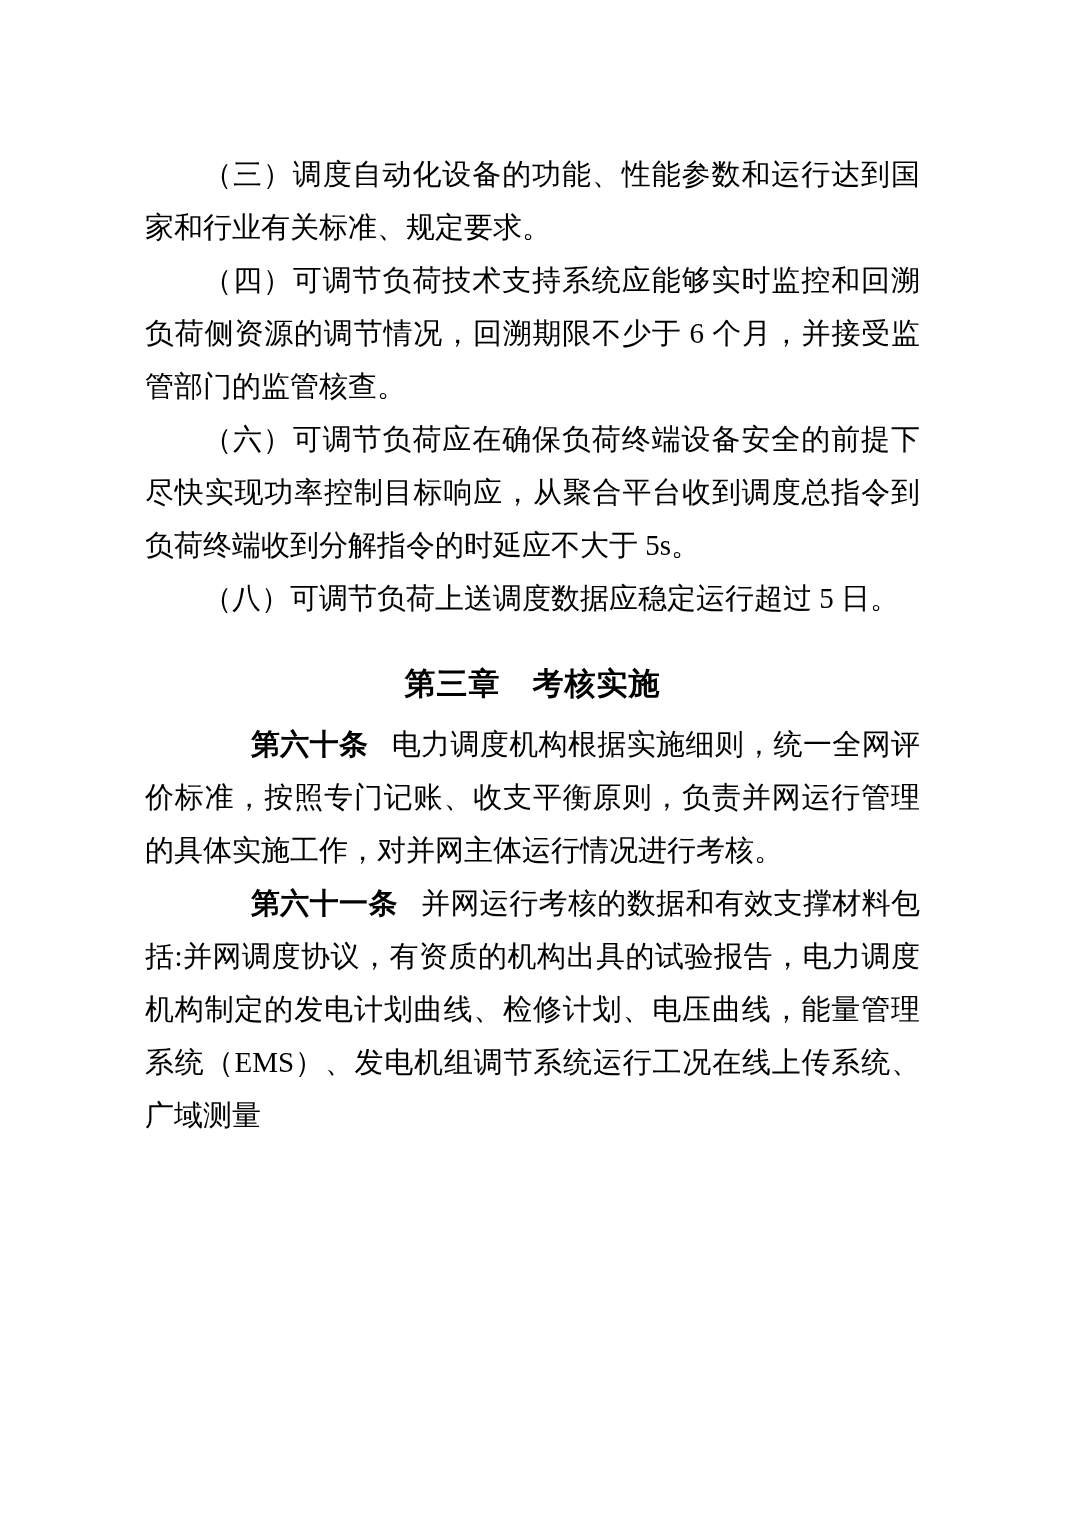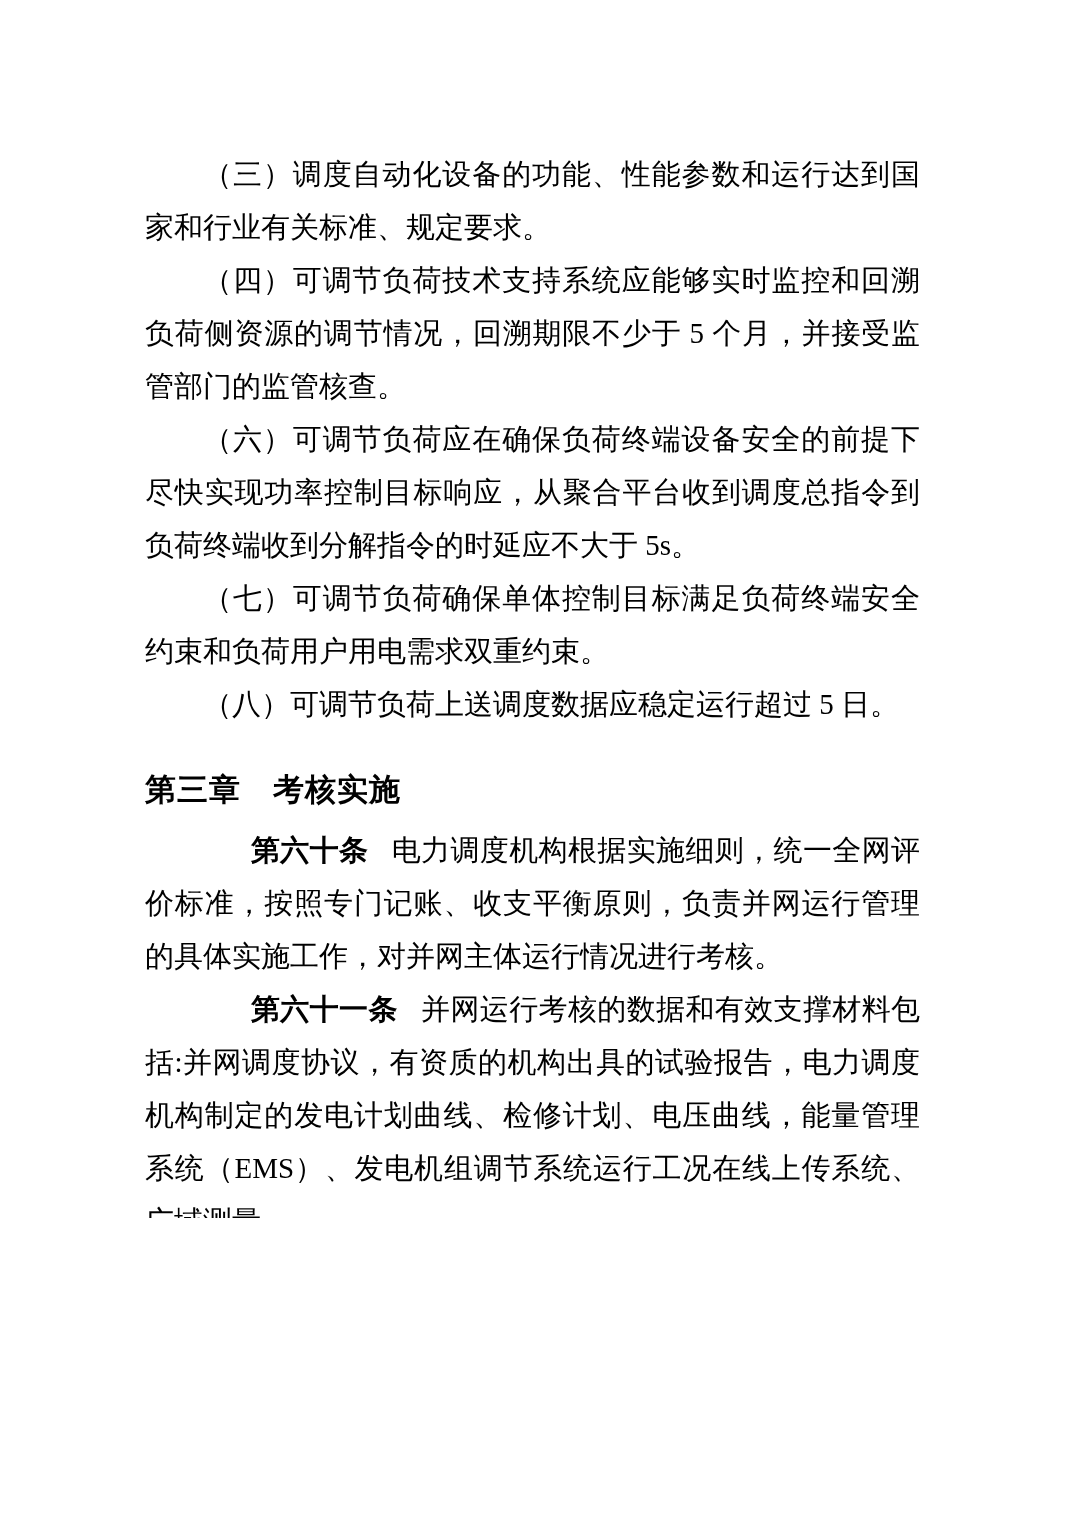--- a/index.html
+++ b/index.html
@@ -30,21 +30,21 @@
     text-indent: 2em;
     font-weight: 400;
     word-break: break-all;
   }
 
   .chapter {
     margin: 32px 0 8px 0;
     font-size: 31px;
     line-height: 53px;
     font-weight: 700;
-    text-align: left;
+    text-align: center;
     text-indent: 0;
     font-family: "Liberation Sans", "DejaVu Sans", sans-serif;
     letter-spacing: 1px;
   }
 
   .lead {
     font-weight: 700;
     margin-right: 0.8em;
     margin-left: 48px;
   }
@@ -61,26 +61,25 @@
 </style>
 </head>
 <body>
 
 <div class="page">
 
   <main class="content">
 
     <p class="para">（三）调度自动化设备的功能、性能参数和运行达到国家和行业有关标准、规定要求。</p>
 
-    <p class="para">（四）可调节负荷技术支持系统应能够实时监控和回溯负荷侧资源的调节情况，回溯期限不少于 5 个月，并接受监管部门的监管核查。</p>
+    <p class="para">（四）可调节负荷技术支持系统应能够实时监控和回溯负荷侧资源的调节情况，回溯期限不少于 6 个月，并接受监管部门的监管核查。</p>
 
 
     <p class="para">（六）可调节负荷应在确保负荷终端设备安全的前提下尽快实现功率控制目标响应，从聚合平台收到调度总指令到负荷终端收到分解指令的时延应不大于 5s。</p>
 
-    <p class="para">（七）可调节负荷确保单体控制目标满足负荷终端安全约束和负荷用户用电需求双重约束。</p>
 
     <p class="para">（八）可调节负荷上送调度数据应稳定运行超过 5 日。</p>
 
     <h2 class="chapter">第三章　考核实施</h2>
 
     <p class="para"><span class="lead">第六十条</span><span>电力调度机构根据实施细则，统一全网评价标准，按照专门记账、收支平衡原则，负责并网运行管理的具体实施工作，对并网主体运行情况进行考核。</span></p>
 
     <p class="para"><span class="lead">第六十一条</span><span>并网运行考核的数据和有效支撑材料包括:并网调度协议，有资质的机构出具的试验报告，电力调度机构制定的发电计划曲线、检修计划、电压曲线，能量管理系统（EMS）、发电机组调节系统运行工况在线上传系统、广域测量</span></p>
 
   </main>

